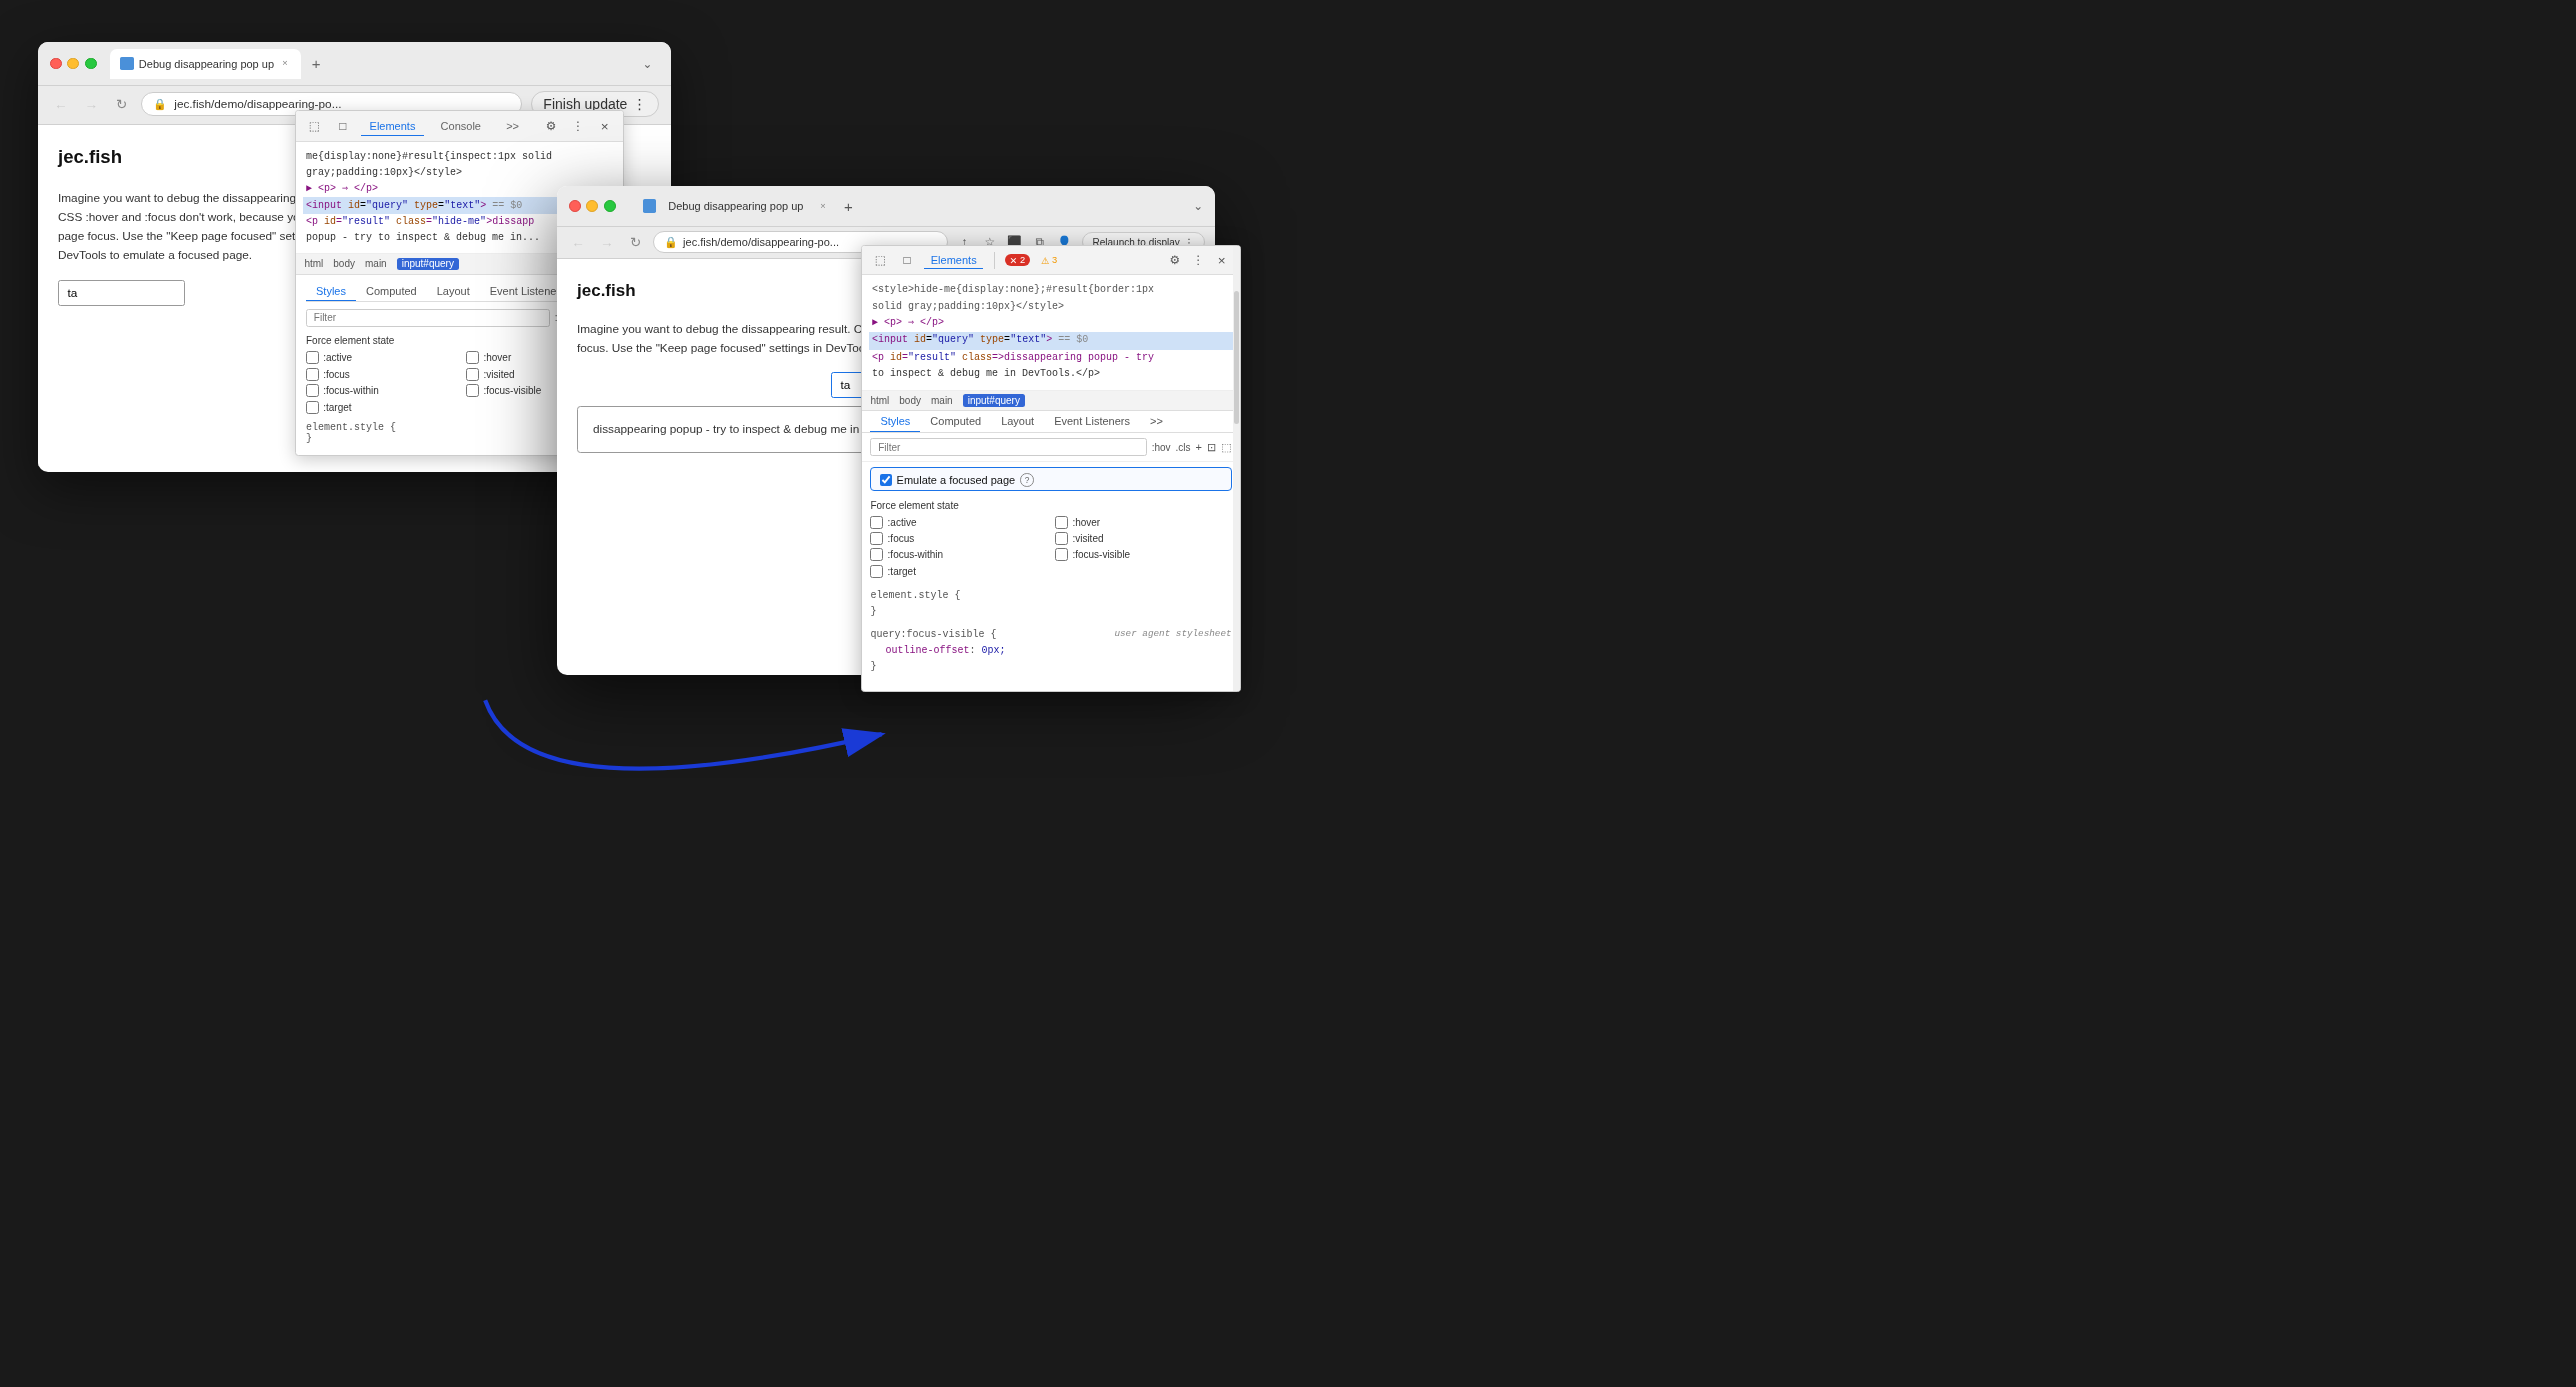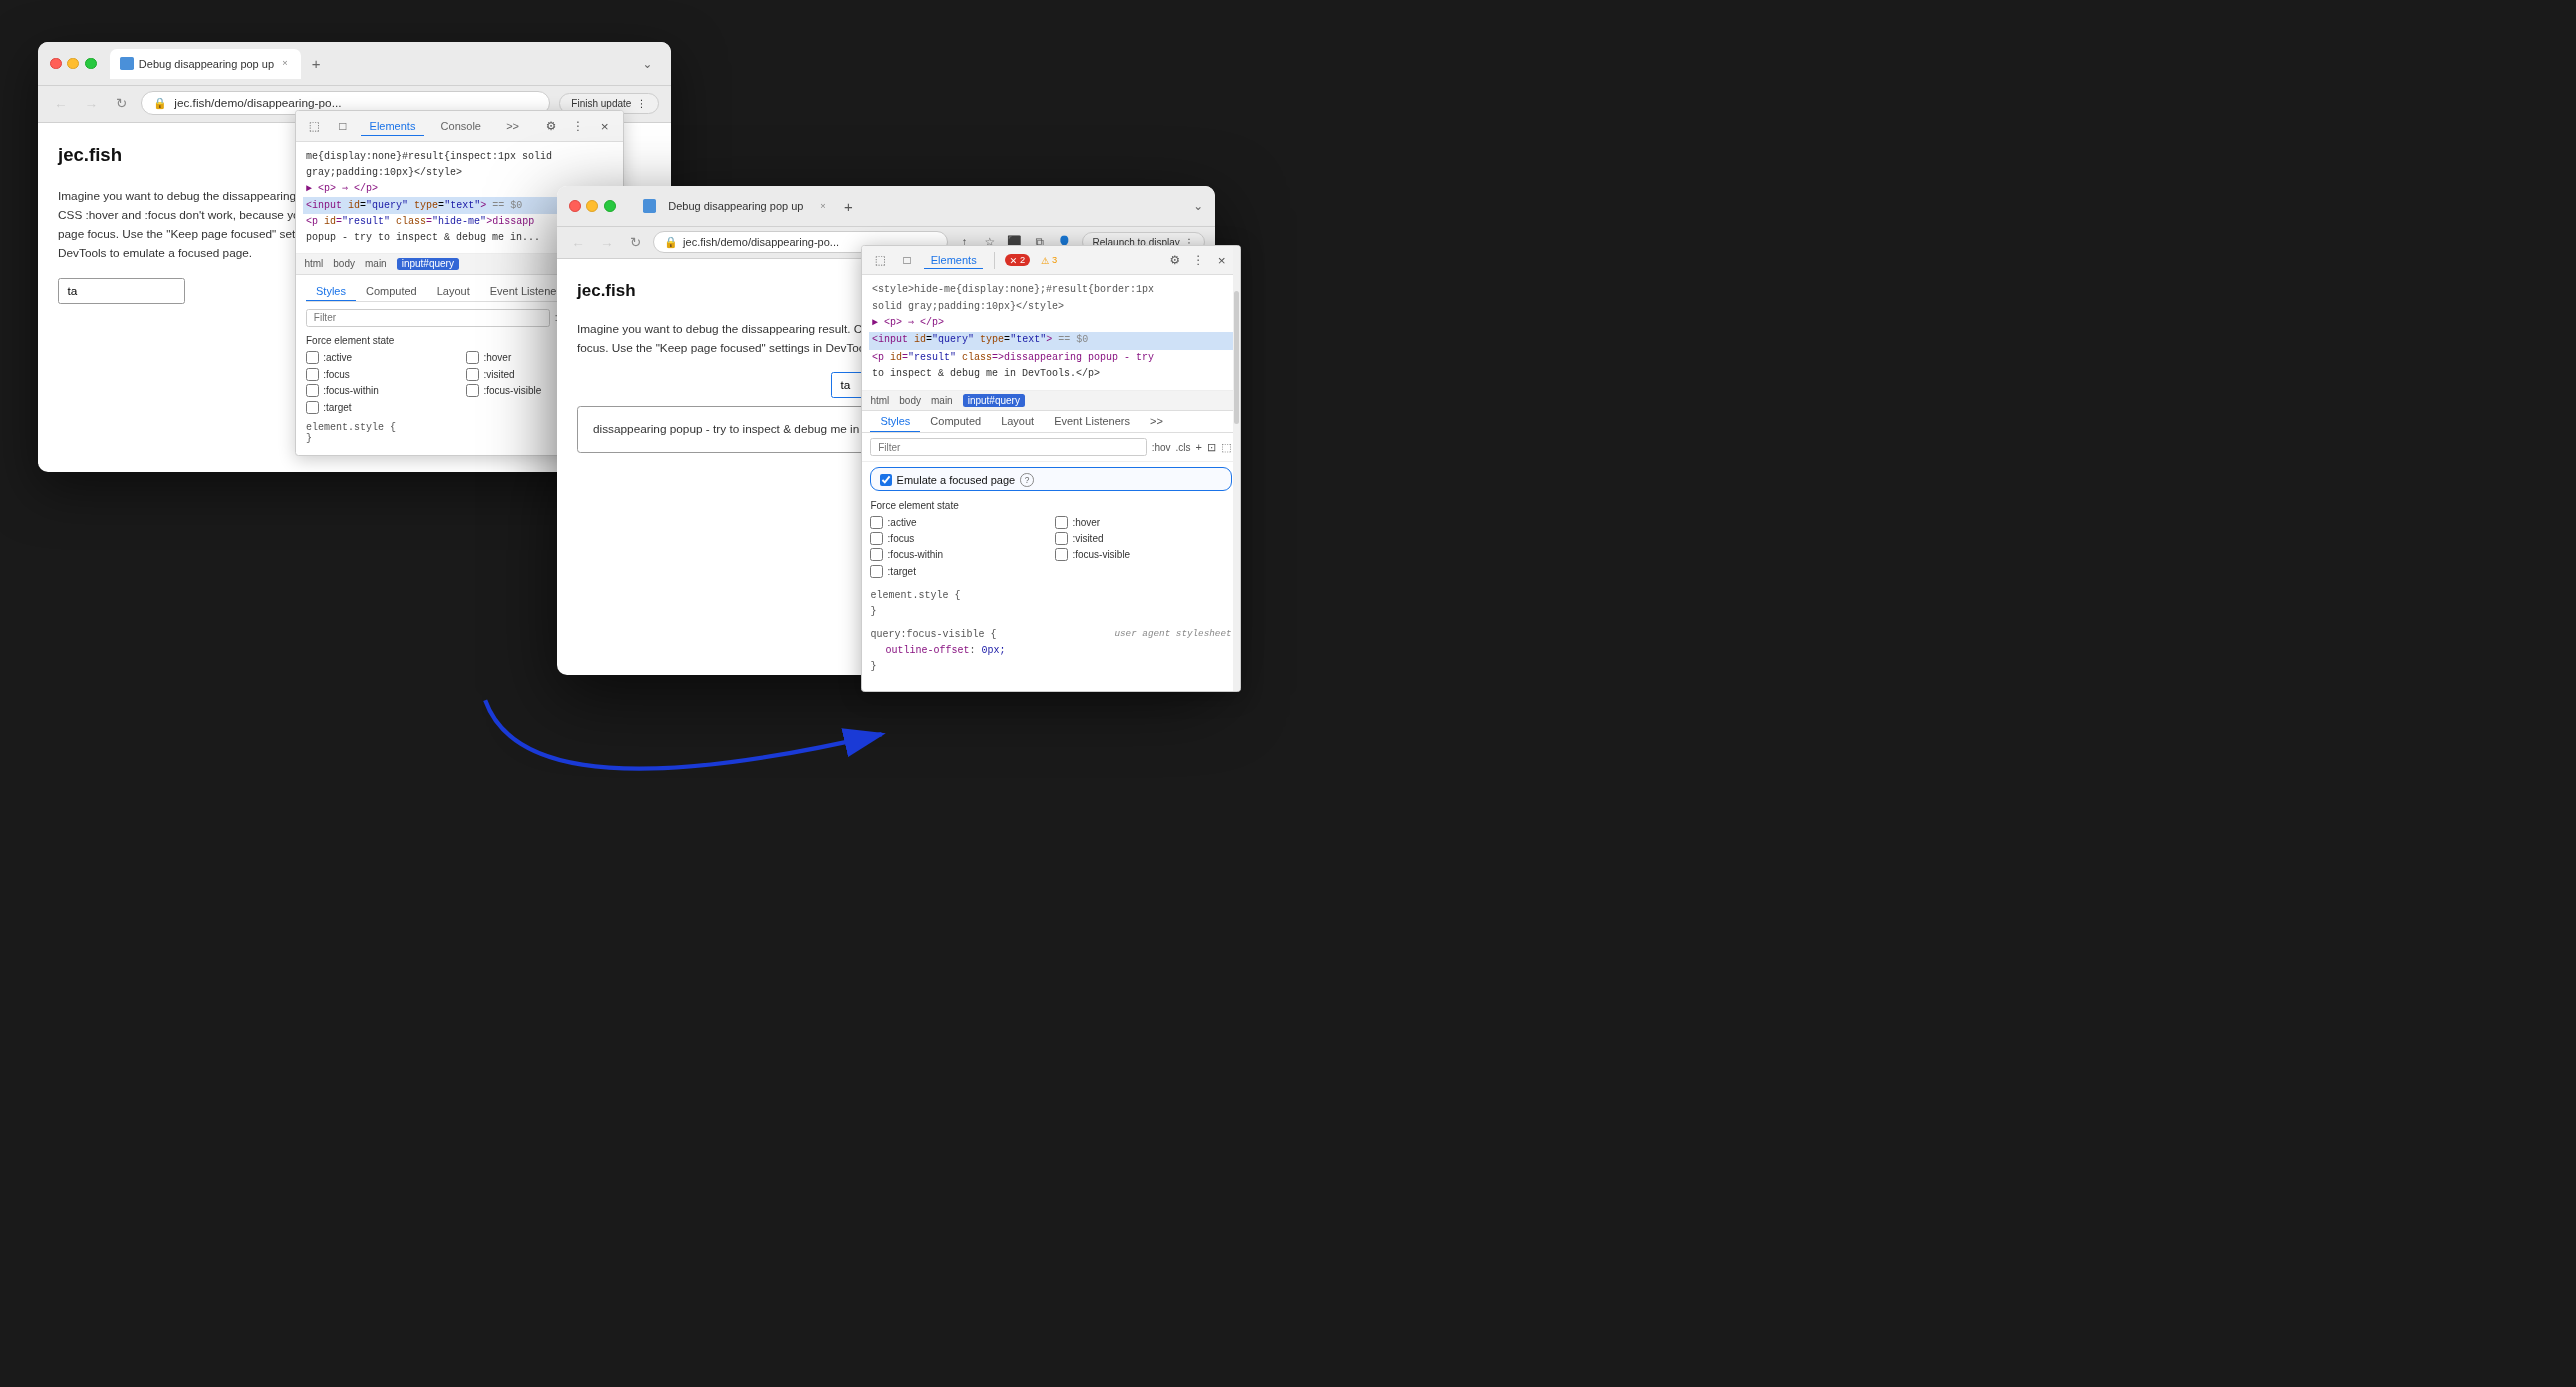--- a/index.html
+++ b/index.html
@@ -147,21 +147,21 @@
     .url-icon {
       color: #888;
       font-size: 11px;
     }
 
     .update-btn {
       background: #f0f0f0;
       border: 0.8px solid #ccc;
       border-radius: 17px;
       padding: 4.2px 11.8px;
-      font-size: 10px;
+      font-size: 14px;
       color: #333;
       cursor: pointer;
       display: flex;
       align-items: center;
       gap: 5px;
       font-weight: 500;
     }
 
     .page-content {
       padding: 17px 20px;
@@ -600,21 +600,21 @@
       padding: 2.5px 6.8px;
       font-size: 10px;
     }
 
     .emulate-focused-row {
       display: flex;
       align-items: center;
       gap: 5px;
       padding: 5px 8.4px 3.4px;
       border: 1.7px solid #1a73e8;
-      border-radius: 9px;
+      border-radius: 4px;
       margin: 5px 8.4px;
       background: #f8faff;
     }
 
     .emulate-checkbox {
       width: 11.8px;
       height: 11.8px;
       accent-color: #1a73e8;
     }
 

